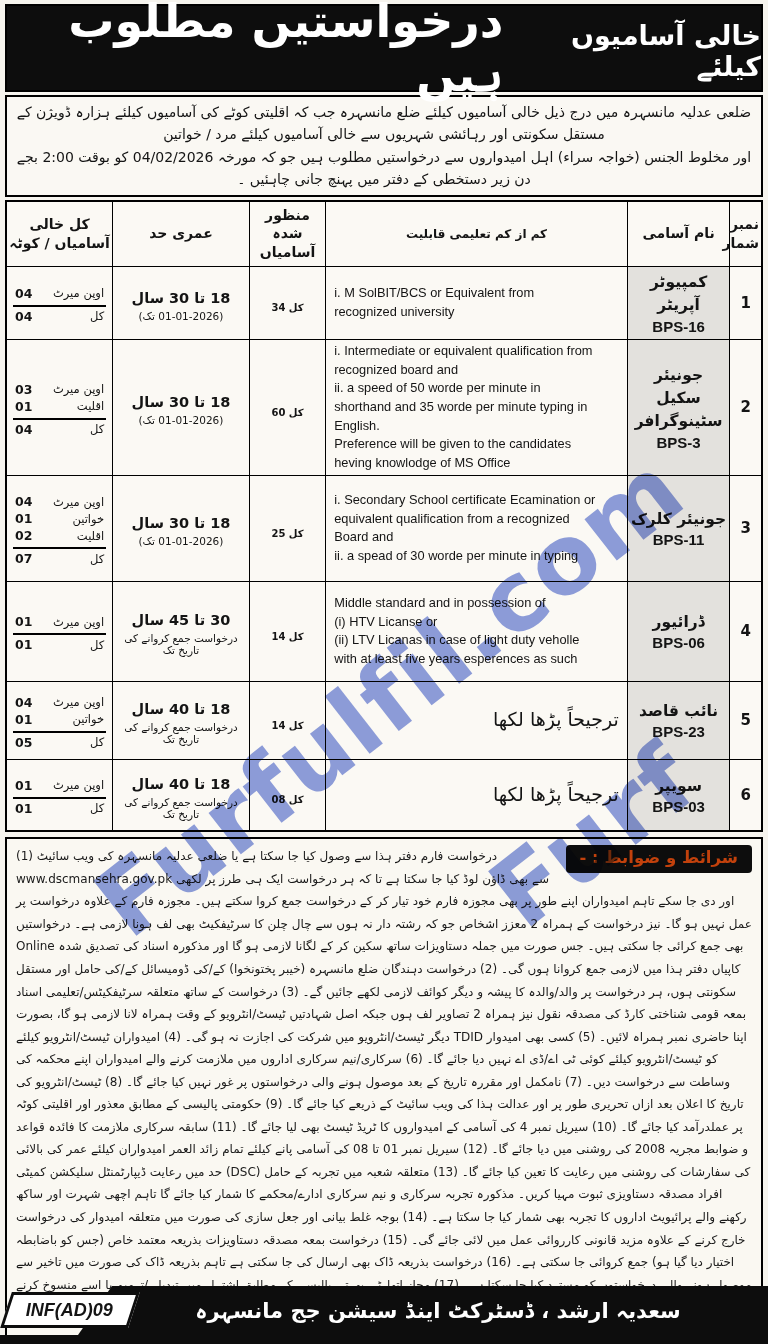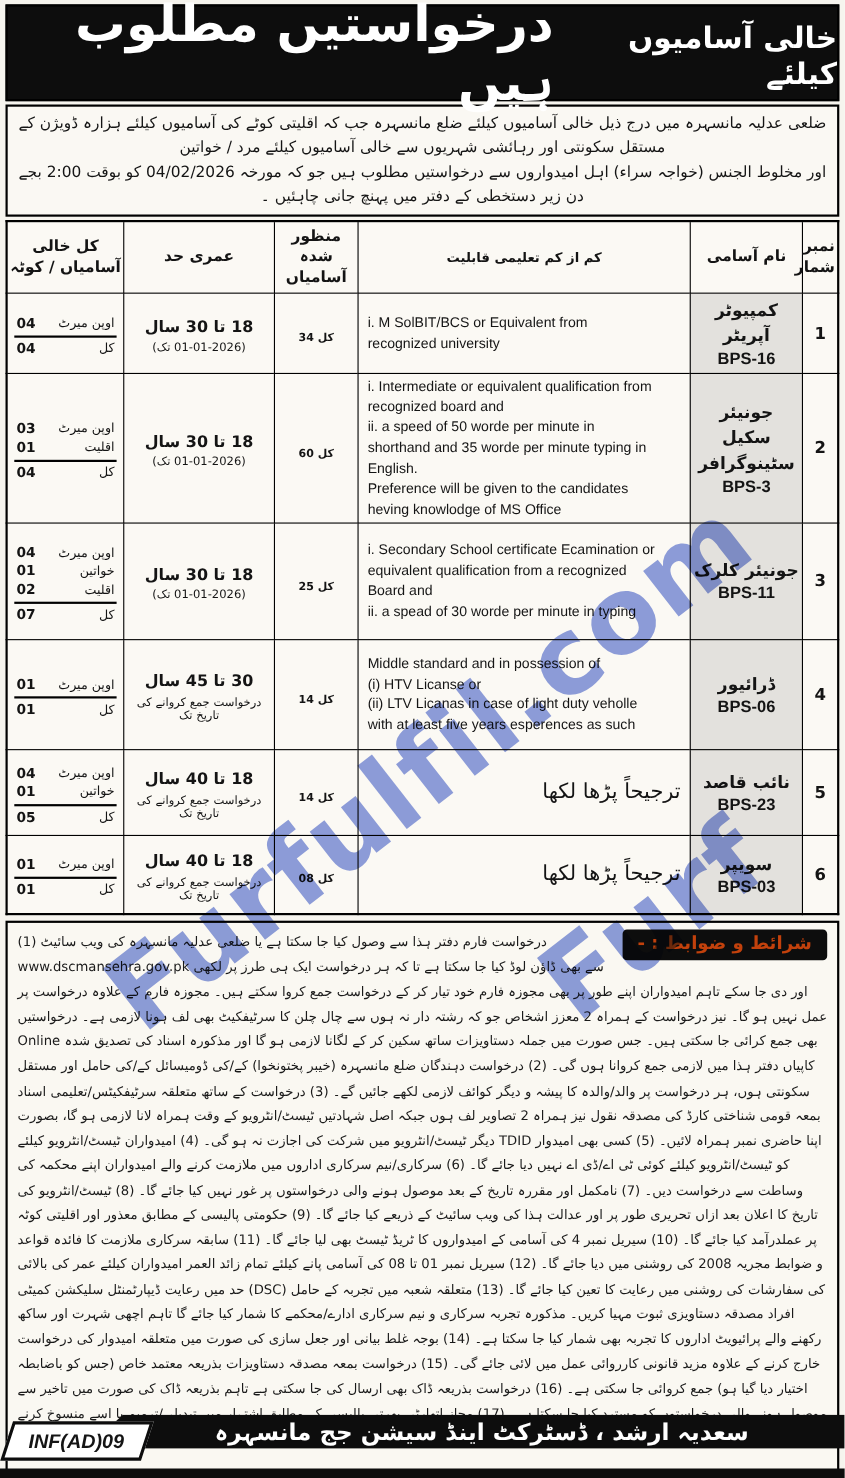--- a/index.html
+++ b/index.html
@@ -58,21 +58,21 @@
     float:right; background:#0d0d0d; color:#c2410c; font-weight:800; font-size:16.5px;
     padding:3px 14px 6px; border-radius:4px; margin-left:10px; margin-bottom:2px; direction:rtl;
   }
   .terms-text {
     direction:rtl; text-align:justify; font-size:12px; line-height:1.88; color:#1a1a1a;
   }
 
   
   .footer-banner { position:absolute; left:0; bottom:12px; width:768px; height:46px; }
   .banner-black {
-    position:absolute; right:0; top:0; height:31px; width:690px; background:#0d0d0d;
+    position:absolute; right:0; top:0; height:49px; width:690px; background:#0d0d0d;
     clip-path:polygon(0 100%, 34px 0, 100% 0, 100% 100%);
     display:flex; align-items:center; justify-content:center; padding-left:30px;
   }
   .signature { color:#fff; font-weight:800; font-size:21px; direction:rtl; }
   .inf-box {
     position:absolute; left:6px; top:6px; height:36px; width:128px; background:#fff;
     border:3px solid #0d0d0d; transform:skewX(-18deg);
     display:flex; align-items:center; justify-content:center;
   }
   .inf-label { transform:skewX(18deg); font-style:italic; font-weight:800; font-size:18px;

